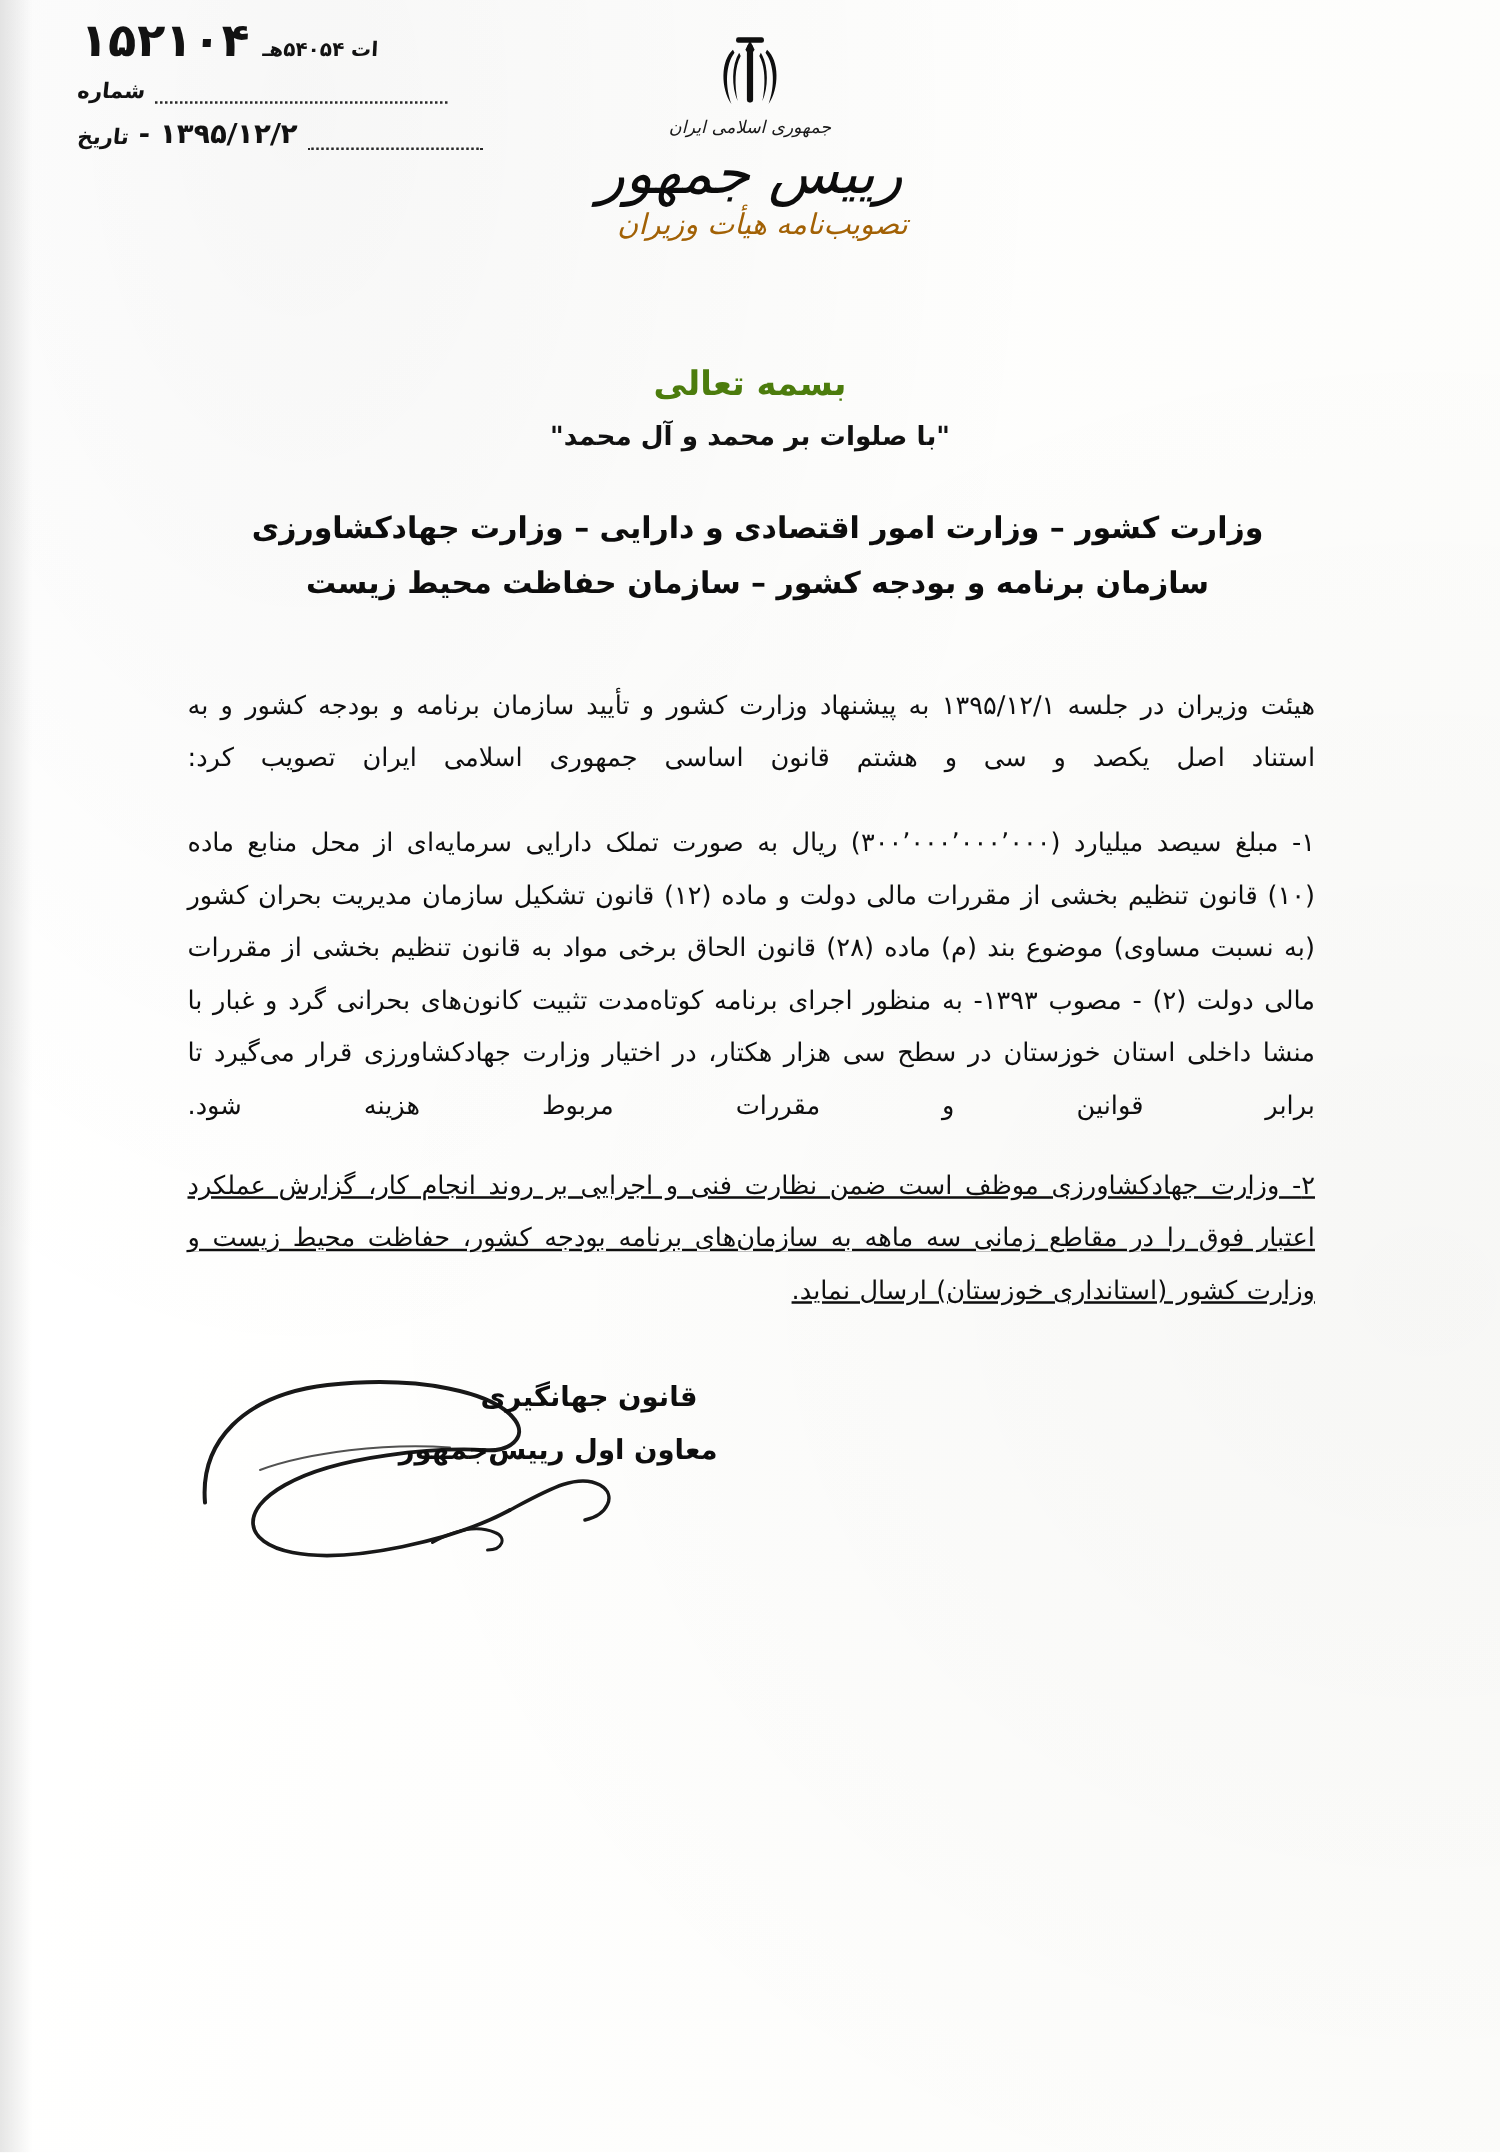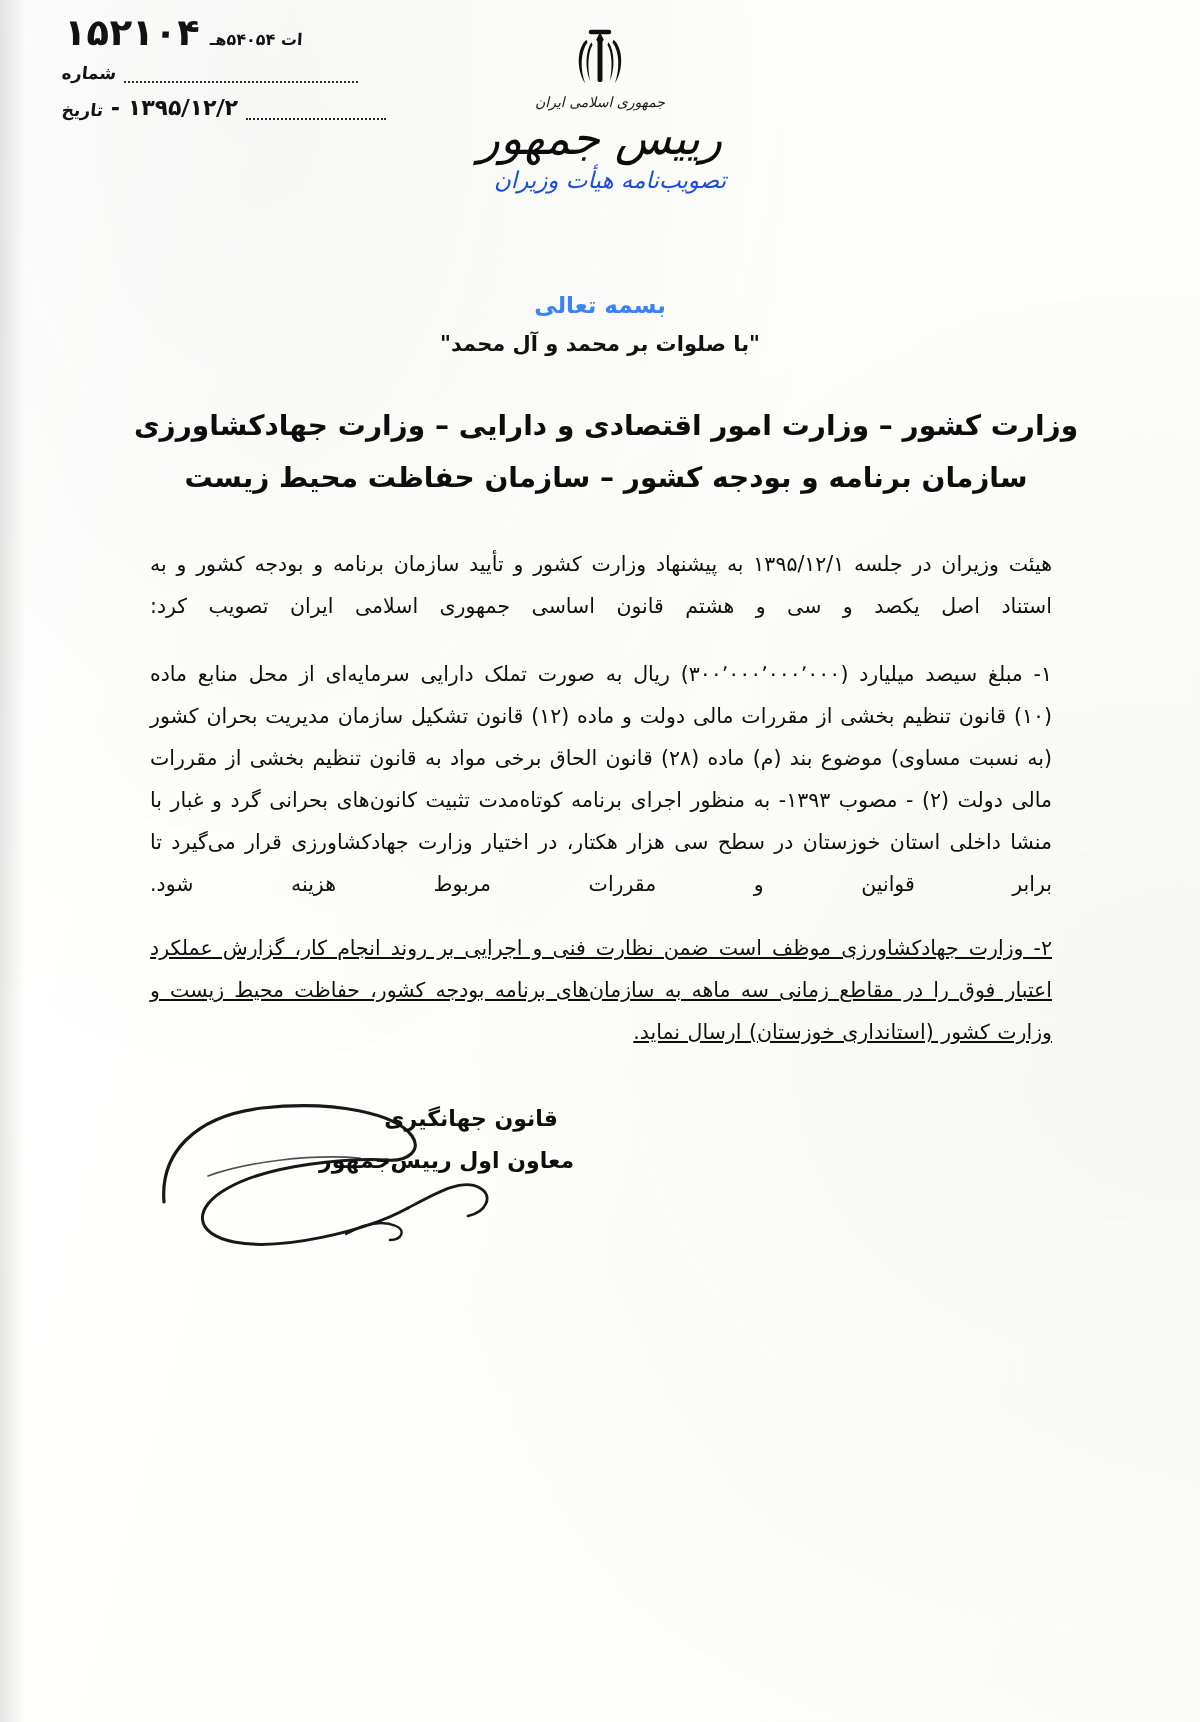--- a/index.html
+++ b/index.html
@@ -123,58 +123,58 @@
     font-size: 46px;
     color: #0e0e0e;
     margin-top: 2px;
     font-style: italic;
     font-weight: 400;
     letter-spacing: 2px;
     line-height: 1.15;
   }
   .doc-subtitle {
     font-size: 23px;
-    color: #1d4ed8;
+    color: #a16207;
     margin-top: 2px;
     font-style: italic;
     letter-spacing: 1px;
     padding-left: 20px;
   }
 
   
   .invocation {
     position: absolute;
     left: 0; right: 0;
     top: 292px;
     text-align: center;
   }
   .invocation .line1 {
-    font-size: 23px;
-    font-weight: 700;
-    color: #3b82f6;
+    font-size: 27px;
+    font-weight: 700;
+    color: #4d7c0f;
     letter-spacing: 0.5px;
   }
   .invocation .line2 {
     font-size: 21px;
     font-weight: 700;
     color: #131313;
     margin-top: 14px;
     letter-spacing: 0.5px;
   }
 
   
   .addressees {
     position: absolute;
     left: 0; right: 0;
     top: 400px;
     text-align: center;
     color: #0f0f0f;
   }
   .addressees .ln {
-    font-size: 28px;
+    font-size: 24px;
     font-weight: 700;
     line-height: 1.85;
     letter-spacing: 0.2px;
     padding-left: 12px;
   }
 
   
   .body-wrap {
     position: absolute;
     left: 150px;

